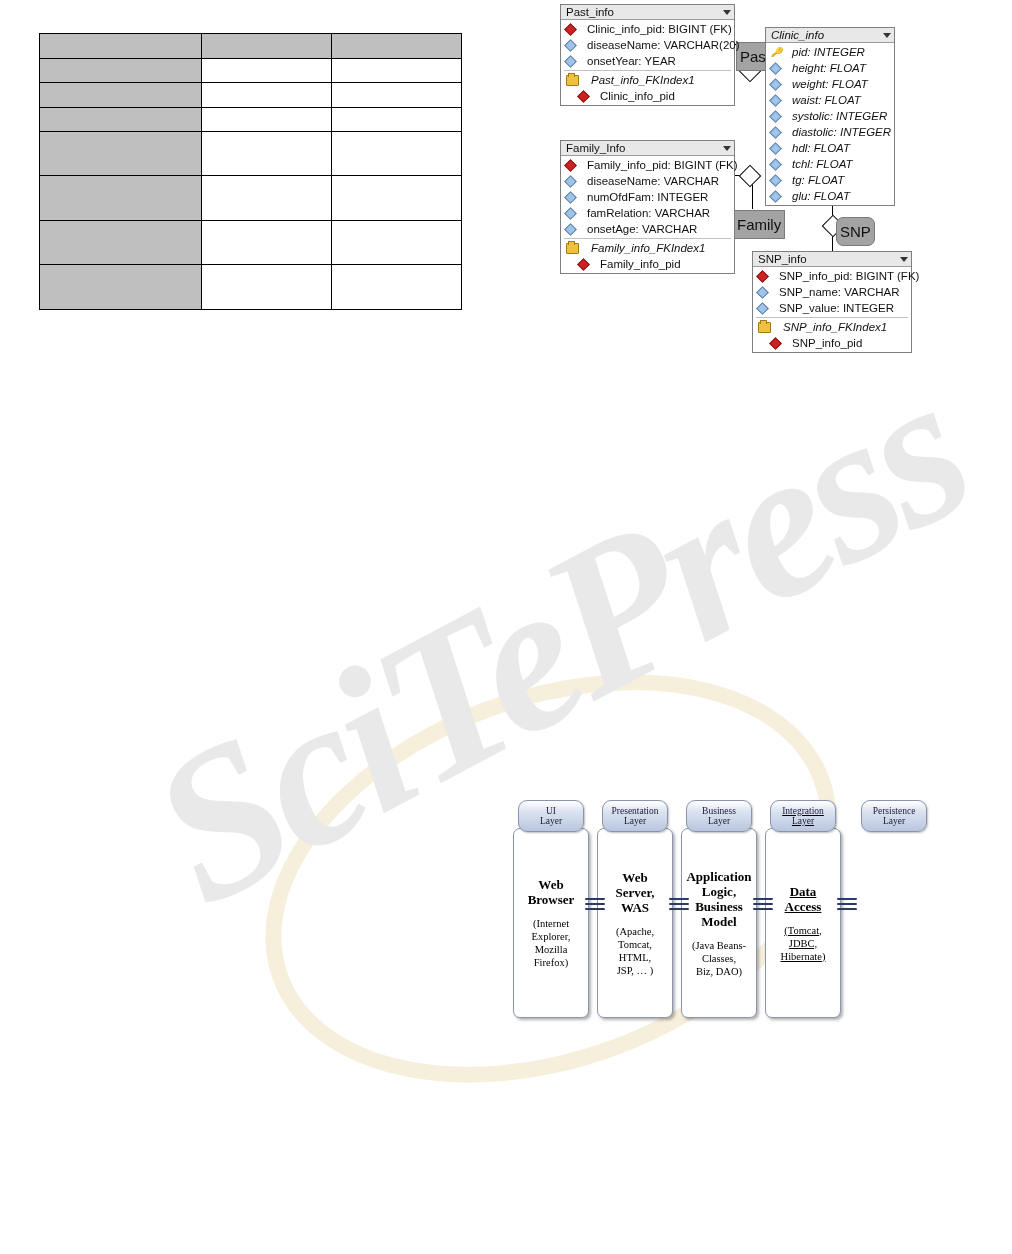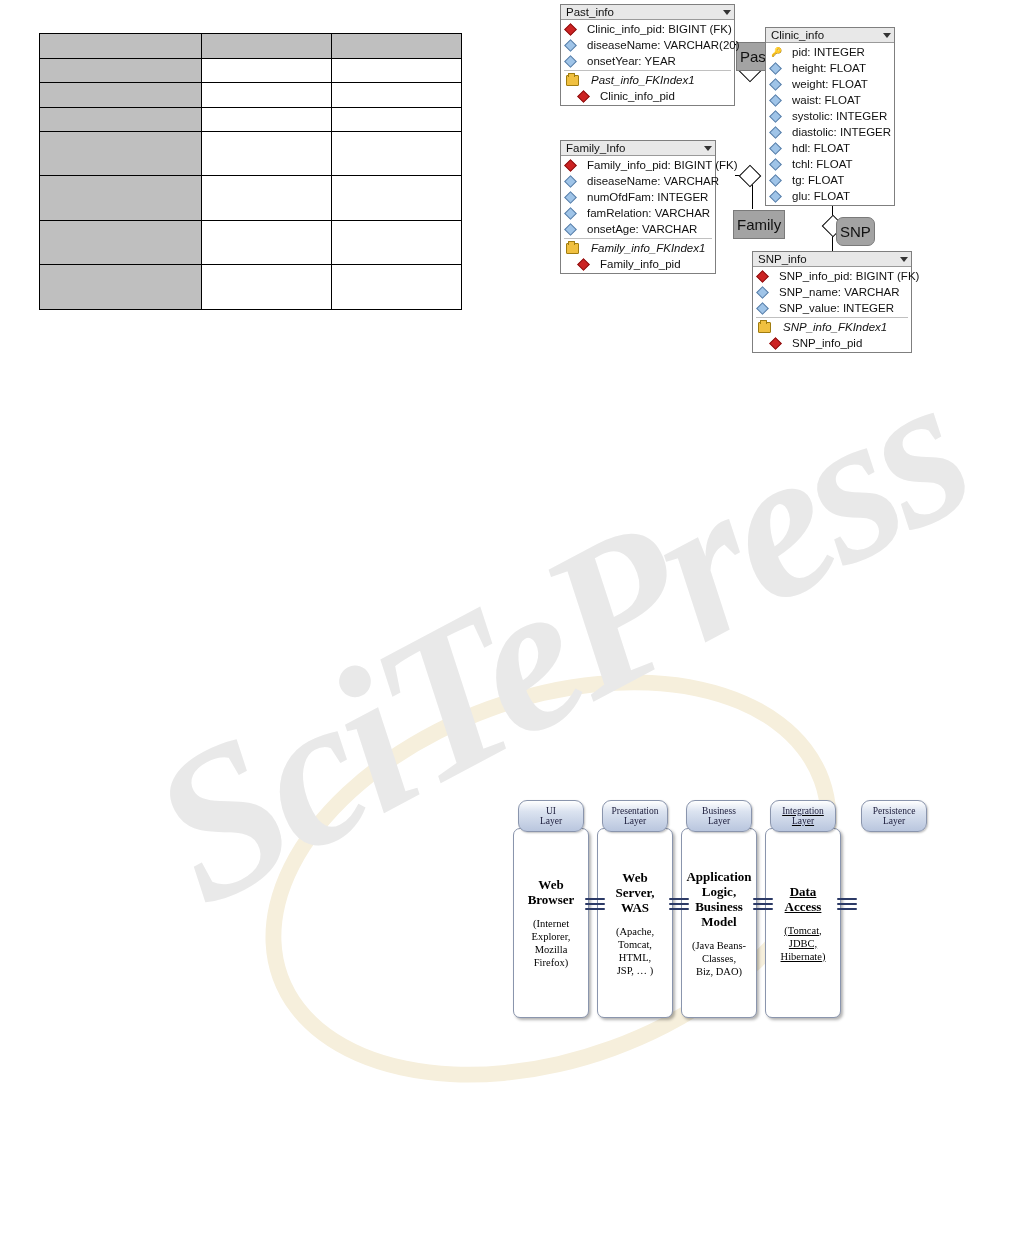--- a/index.html
+++ b/index.html
@@ -364,21 +364,21 @@
         <span class="g-folder"></span>
         <span class="rowtext">Past_info_FKIndex1</span>
       </div>
       <div class="er-row sub">
         <span class="g-diamond g-red"></span>
         <span class="rowtext">Clinic_info_pid</span>
       </div>
     </div>
   </div>
 
-  <div class="er-entity" style="left:765px;top:27px;width:130px;">
+  <div class="er-entity" style="left:765px;top:27px;width:130px;font-style:italic;">
     <div class="er-title">
       <span>Clinic_info</span>
       <span class="caret"></span>
     </div>
     <div class="er-rows">
       <div class="er-row">
         <span class="g-key">🔑</span>
         <span class="rowtext">pid: INTEGER</span>
       </div>
       <div class="er-row">
@@ -413,21 +413,21 @@
         <span class="g-diamond g-blue"></span>
         <span class="rowtext">tg: FLOAT</span>
       </div>
       <div class="er-row">
         <span class="g-diamond g-blue"></span>
         <span class="rowtext">glu: FLOAT</span>
       </div>
     </div>
   </div>
 
-  <div class="er-entity" style="left:560px;top:140px;width:156px;">
+  <div class="er-entity" style="left:560px;top:140px;width:175px;">
     <div class="er-title">
       <span>Family_Info</span>
       <span class="caret"></span>
     </div>
     <div class="er-rows">
       <div class="er-row">
         <span class="g-diamond g-red"></span>
         <span class="rowtext">Family_info_pid: BIGINT (FK)</span>
       </div>
       <div class="er-row">

